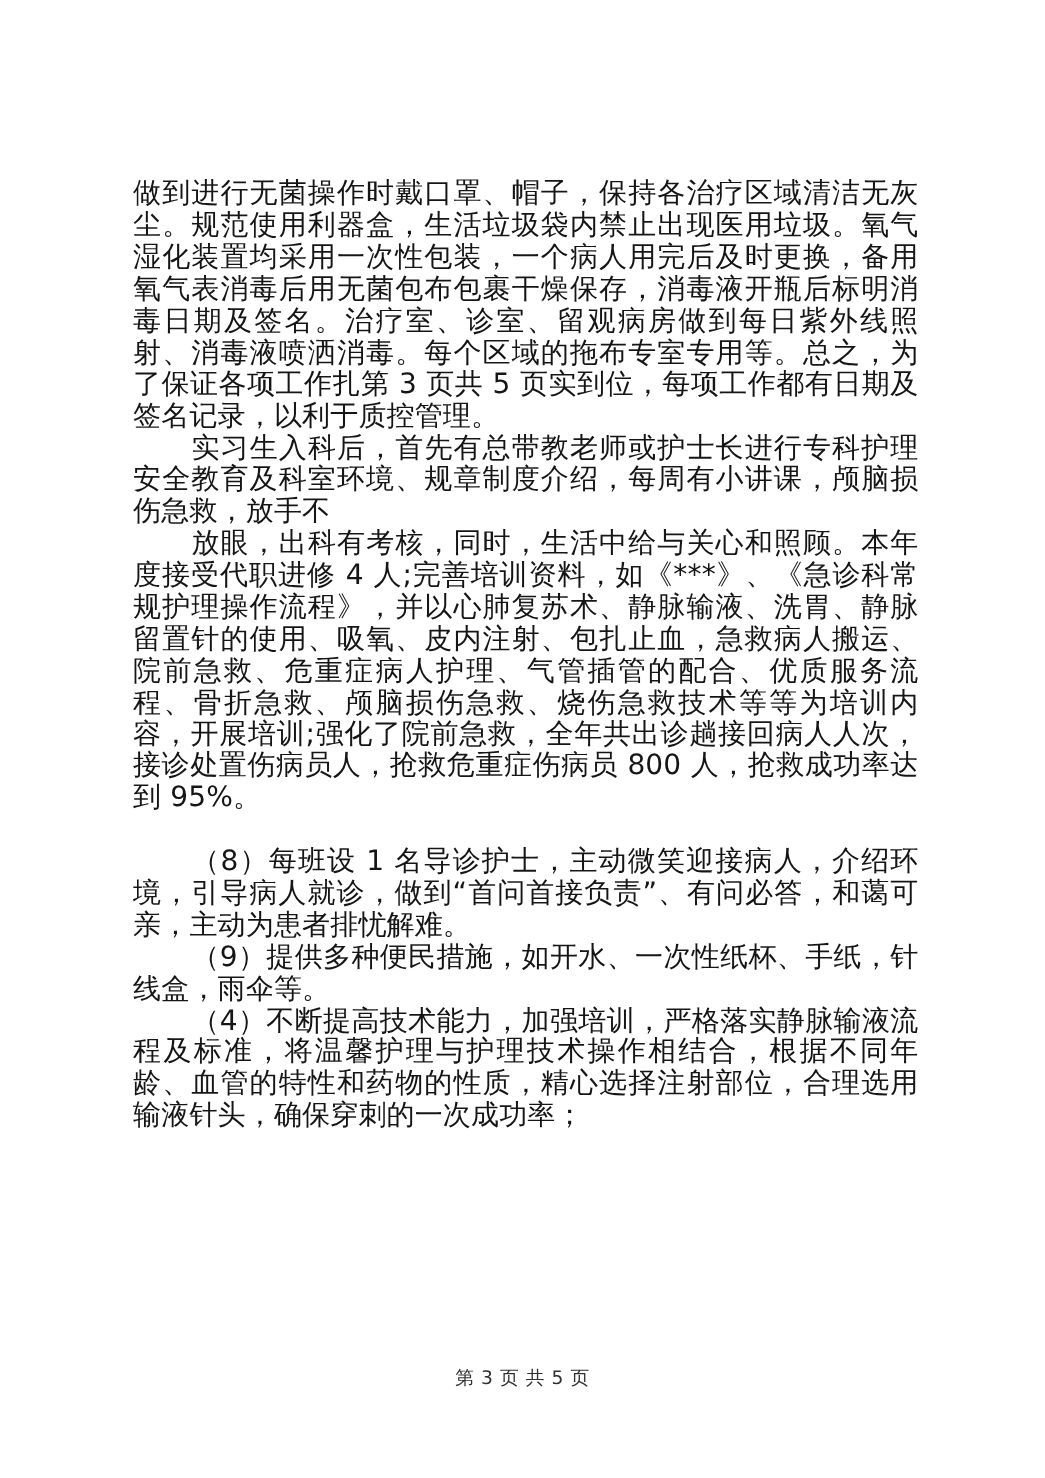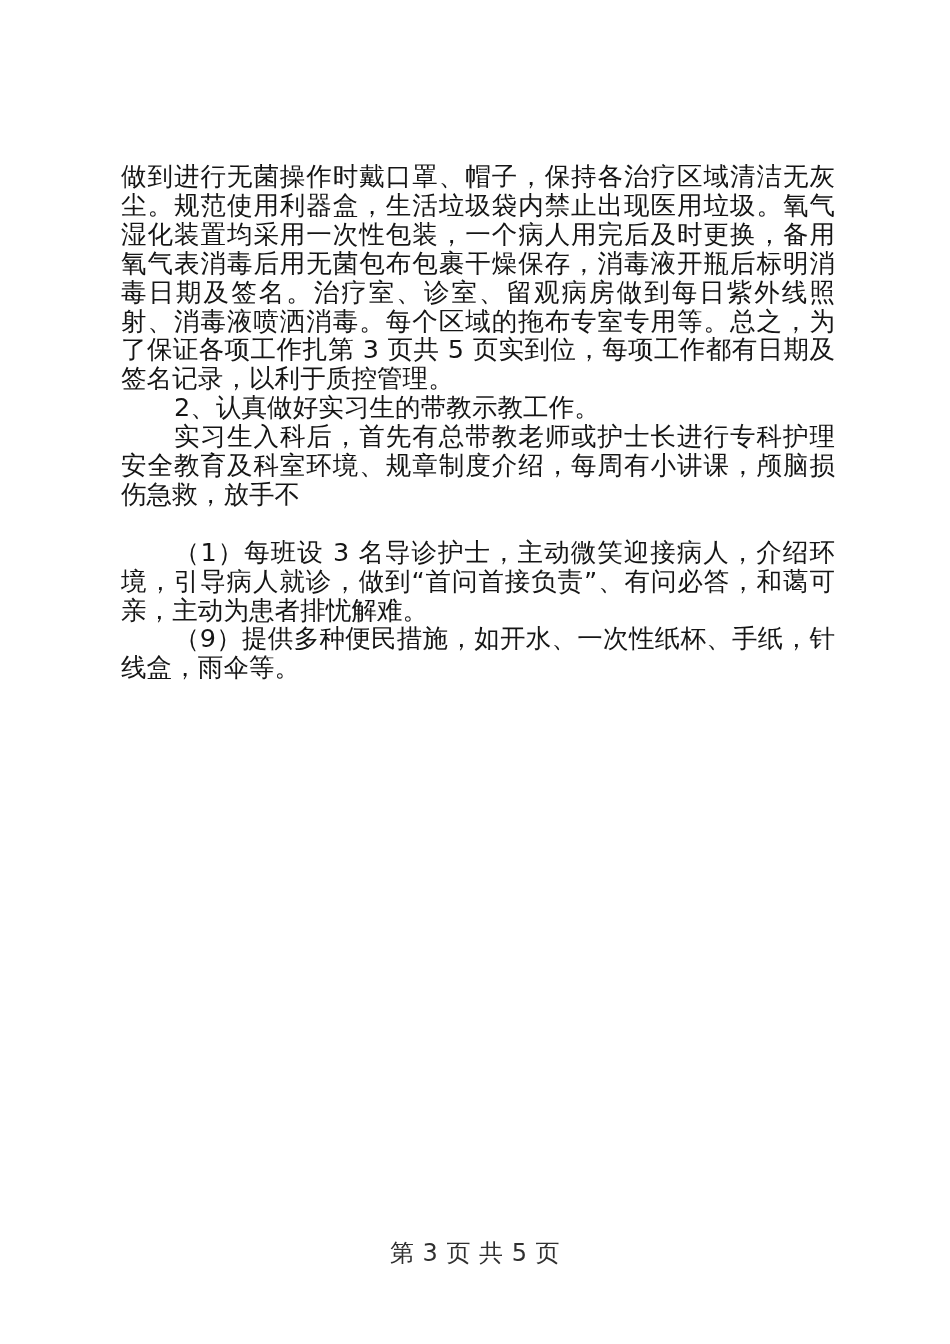--- a/index.html
+++ b/index.html
@@ -54,48 +54,49 @@
     height: 28.9px;
   }
 
   #footer {
     position: absolute;
     left: 0;
     top: 1241px;
     width: 950px;
     text-align: center;
     font-family: "DejaVu Sans", sans-serif;
-    font-size: 24px;
+    font-size: 17px;
     line-height: 24px;
     color: #303030;
     letter-spacing: 0.5px;
   }
 </style>
 </head>
 <body>
 
 <div id="page">
 
   <div id="content">
 
     <p class="para">做到进行无菌操作时戴口罩、帽子，保持各治疗区域清洁无灰尘。规范使用利器盒，生活垃圾袋内禁止出现医用垃圾。氧气湿化装置均采用一次性包装，一个病人用完后及时更换，备用氧气表消毒后用无菌包布包裹干燥保存，消毒液开瓶后标明消毒日期及签名。治疗室、诊室、留观病房做到每日紫外线照射、消毒液喷洒消毒。每个区域的拖布专室专用等。总之，为了保证各项工作扎第 3 页共 5 页实到位，每项工作都有日期及签名记录，以利于质控管理。</p>
 
-    <p class="para indent">2、认真做好实习生的带教示教工作。</p>
 
     <p class="para indent">实习生入科后，首先有总带教老师或护士长进行专科护理安全教育及科室环境、规章制度介绍，每周有小讲课，颅脑损伤急救，放手不</p>
 
+    <p class="para indent">放眼，出科有考核，同时，生活中给与关心和照顾。本年度接受代职进修 4 人;完善培训资料，如《***》、《急诊科常规护理操作流程》，并以心肺复苏术、静脉输液、洗胃、静脉留置针的使用、吸氧、皮内注射、包扎止血，急救病人搬运、院前急救、危重症病人护理、气管插管的配合、优质服务流程、骨折急救、颅脑损伤急救、烧伤急救技术等等为培训内容，开展培训;强化了院前急救，全年共出诊趟接回病人人次，接诊处置伤病员人，抢救危重症伤病员 800 人，抢救成功率达到 95%。</p>
 
     <div class="spacer"></div>
 
 
-    <p class="para indent">（1）每班设 3 名导诊护士，主动微笑迎接病人，介绍环境，引导病人就诊，做到“首问首接负责”、有问必答，和蔼可亲，主动为患者排忧解难。</p>
+    <p class="para indent">（8）每班设 1 名导诊护士，主动微笑迎接病人，介绍环境，引导病人就诊，做到“首问首接负责”、有问必答，和蔼可亲，主动为患者排忧解难。</p>
 
     <p class="para indent">（9）提供多种便民措施，如开水、一次性纸杯、手纸，针线盒，雨伞等。</p>
 
 
+    <p class="para indent">（4）不断提高技术能力，加强培训，严格落实静脉输液流程及标准，将温馨护理与护理技术操作相结合，根据不同年龄、血管的特性和药物的性质，精心选择注射部位，合理选用输液针头，确保穿刺的一次成功率；</p>
 
   </div>
 
   <div id="footer">
     <span>第 3 页  共 5 页</span>
   </div>
 
 </div>
 
 </body></html>

